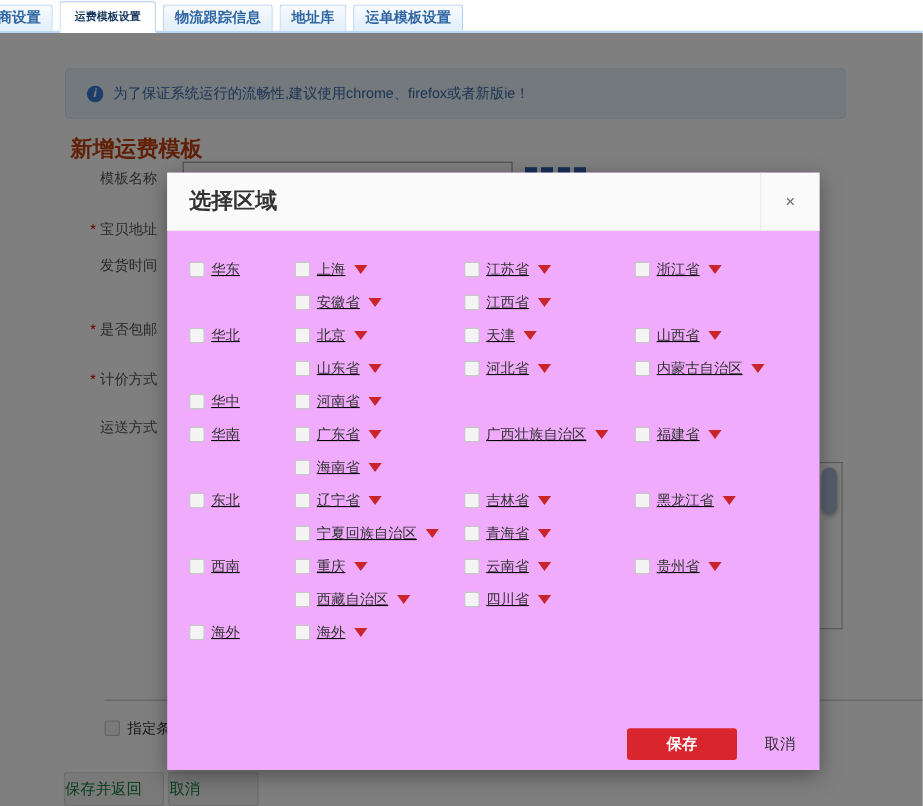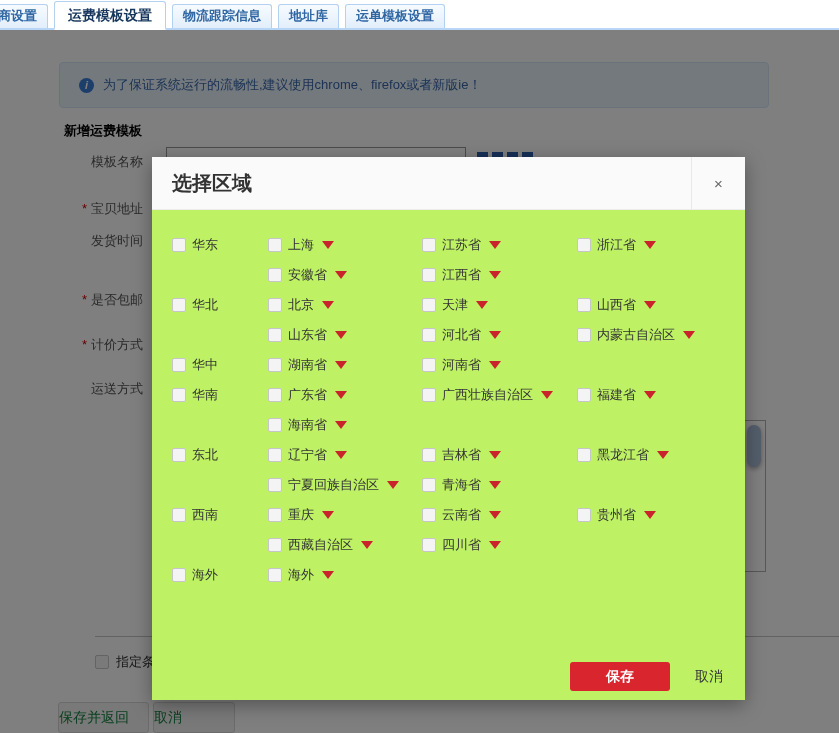--- a/index.html
+++ b/index.html
@@ -8,35 +8,35 @@
 
   
   .tabbar { position:absolute; left:0; top:0; right:0; height:28px;
             border-bottom:2px solid #b9d6f7; display:flex; align-items:flex-end; gap:6px;
             background:#fff; z-index:3; }
   .tab { box-sizing:border-box; height:24px; line-height:22px; padding:0 10px; white-space:nowrap;
          background:linear-gradient(#f7fbff,#e2eefb); border:1px solid #b4d1f0; border-bottom:none;
          border-radius:3px 3px 0 0; font-size:13px; font-weight:bold; color:#3067a3; cursor:pointer; }
   .tab.active { height:29px; line-height:27px; background:#fff; color:#16365c;
                 margin-bottom:-2px; border-bottom:2px solid #fff; position:relative; z-index:4;
-                font-size:14px; padding:0 13px; }
+                font-size:10px; padding:0 13px; }
   .tab.first { margin-left:-26px; }
 
   
   .content { position:absolute; left:0; top:30px; width:839px; height:703px; background:#fff; z-index:1; }
 
   .notice { position:absolute; left:59px; top:32px; width:710px; height:46px; box-sizing:border-box;
             background:#e9f3fc; border:1px solid #d4e6f8; border-radius:4px;
             display:flex; align-items:center; }
   .notice-icon { width:15px; height:15px; border-radius:50%; background:#3a7bd5; color:#fff;
                  font-size:11px; font-weight:bold; font-style:italic; flex:0 0 auto;
                  display:flex; align-items:center; justify-content:center; margin:0 9px 0 19px; }
   .notice-text { font-size:13px; color:#3a67a8; }
 
-  .form-heading { position:absolute; left:64px; top:92px; font-size:13px; font-weight:bold; color:#000000; }
+  .form-heading { position:absolute; left:64px; top:92px; font-size:20px; font-weight:bold; color:#c2410c; }
 
   .frow { position:absolute; left:0; width:143px; text-align:right; font-size:13px; color:#555;
           white-space:nowrap; }
   .frow .star { color:#c00; margin-right:4px; }
 
   .tpl-input { position:absolute; left:166px; top:117px; width:300px; height:32px; box-sizing:border-box;
                background:#fff; border:1px solid #979797; font-size:13px; padding:0 6px; }
   .link-frag { position:absolute; left:477px; top:122px; width:58px; height:7px;
                background:repeating-linear-gradient(90deg,#2f5fae 0 11px, transparent 11px 15px); }
 
@@ -55,31 +55,31 @@
               border:1px solid #d6d6d6; border-radius:3px; font-size:14px; color:#15803d;
               text-align:left; line-height:29px; cursor:pointer; }
   .btn-save-return { left:58px; width:91px; }
   .btn-cancel-page { left:153px; width:82px; }
 
   
   .overlay { position:absolute; left:0; top:30px; width:839px; height:703px;
              background:rgba(0,0,0,0.5); z-index:5; }
 
   
-  .modal { position:absolute; left:152px; top:157px; width:593px; height:543px; background:#bef264;
+  .modal { position:absolute; left:152px; top:157px; width:593px; height:543px; background:#f0abfc;
            z-index:10; box-shadow:0 5px 18px rgba(0,0,0,0.35); }
   .modal-header { position:relative; height:52px; background:#fafafa; border-bottom:1px solid #ececec; }
   .modal-title { position:absolute; left:20px; top:0; line-height:52px; font-size:20px;
                  font-weight:bold; color:#333; }
   .modal-close { position:absolute; right:0; top:0; width:54px; height:52px; box-sizing:border-box;
                  border-left:1px solid #e9e9e9; display:flex; align-items:center; justify-content:center;
                  font-size:15px; color:#666; cursor:pointer; }
 
   .region-grid { position:absolute; left:20px; top:73px; right:8px; }
-  .grid-row { display:grid; grid-template-columns:96px 154px 155px 1fr; height:30px; align-items:center; }
+  .grid-row { display:grid; grid-template-columns:96px 154px 155px 1fr; height:30px; align-items:center;text-decoration:underline; }
   .cell { display:flex; align-items:center; }
   .cb { width:12px; height:12px; box-sizing:content-box; border:1px solid #c6c6c6; background:#f4f4f4;
         border-radius:2px; flex:0 0 auto; cursor:pointer; }
   .cell-label { margin-left:6px; font-size:13px; color:#333; white-space:nowrap; }
   .tri { width:0; height:0; border-left:6px solid transparent; border-right:6px solid transparent;
          border-top:8px solid #c9242b; margin-left:8px; cursor:pointer; }
 
   .btn-save { position:absolute; left:418px; top:505px; width:100px; height:29px; background:#d9252d;
               border-radius:3px; color:#fff; font-size:14px; font-weight:bold; text-align:center;
               line-height:29px; cursor:pointer; }
@@ -218,25 +218,20 @@
             <span class="tri"></span>
           </div>
         </div>
         <div class="grid-row">
           <div class="cell">
             <span class="cb"></span>
             <span class="cell-label">华中</span>
           </div>
           <div class="cell">
             <span class="cb"></span>
-            <span class="cell-label">湖南省</span>
-            <span class="tri"></span>
-          </div>
-          <div class="cell">
-            <span class="cb"></span>
             <span class="cell-label">河南省</span>
             <span class="tri"></span>
           </div>
         </div>
         <div class="grid-row">
           <div class="cell">
             <span class="cb"></span>
             <span class="cell-label">华南</span>
           </div>
           <div class="cell">

